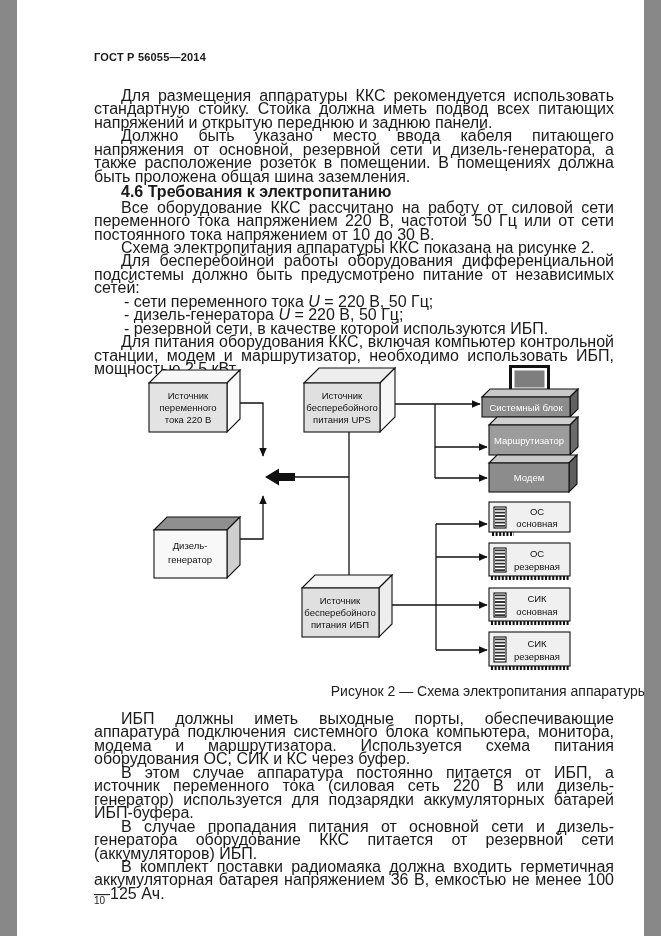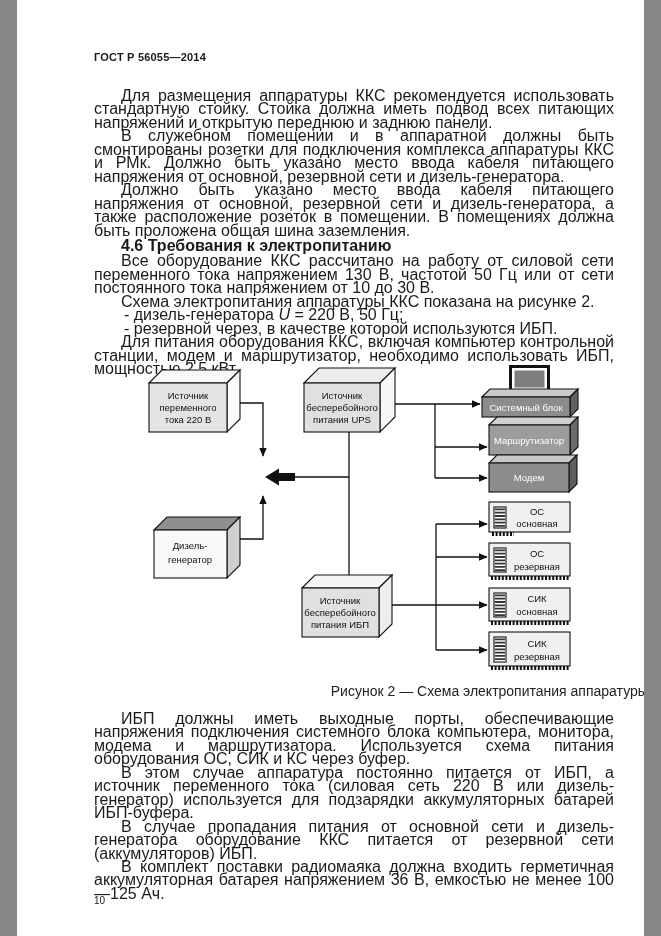--- a/index.html
+++ b/index.html
@@ -26,27 +26,28 @@
 </style>
 </head>
 <body>
 
 <div class="page">
 
   <div class="doc-header">ГОСТ Р 56055—2014</div>
 
   <div class="text-block" id="block-top">
     <p>Для размещения аппаратуры ККС рекомендуется использовать стандартную стойку. Стойка должна иметь подвод всех питающих напряжений и открытую переднюю и заднюю панели.</p>
-    <p>В служебном помещении и в аппаратной должны быть смонтированы розетки для подключения комплекса аппаратуры ККС и РМк. Должно быть указано место ввода кабеля питающего напряжения от основной, резервной сети и дизель-генератора.</p>
     <p>Должно быть указано место ввода кабеля питающего напряжения от основной, резервной сети и дизель-генератора, а также расположение розеток в помещении. В помещениях должна быть проложена общая шина заземления.</p>
     <p class="heading">4.6  Требования к электропитанию</p>
-    <p>Все оборудование ККС рассчитано на работу от силовой сети переменного тока напряжением 130 В, частотой 50 Гц или от сети постоянного тока напряжением от 10 до 30 В.</p>
+    <p>Все оборудование ККС рассчитано на работу от силовой сети переменного тока напряжением 220 В, частотой 50 Гц или от сети постоянного тока напряжением от 10 до 30 В.</p>
     <p>Схема электропитания аппаратуры ККС показана на рисунке 2.</p>
+    <p>Для бесперебойной работы оборудования дифференциальной подсистемы должно быть предусмотрено питание от независимых сетей:</p>
+    <p class="li"><span>- сети переменного тока </span><i>U</i><span> = 220 В, 50 Гц;</span></p>
     <p class="li"><span>- дизель-генератора </span><i>U</i><span> = 220 В, 50 Гц;</span></p>
-    <p class="li">- резервной через, в качестве которой используются ИБП.</p>
+    <p class="li">- резервной сети, в качестве которой используются ИБП.</p>
     <p>Для питания оборудования ККС, включая компьютер контрольной станции, модем и маршрутизатор, необходимо использовать ИБП, мощностью 2,5 кВт.</p>
   </div>
 
   <svg class="diagram" width="661" height="318" viewBox="0 0 661 318">
     <defs>
       <marker id="arr" markerWidth="8" markerHeight="7" refX="6.5" refY="3" orient="auto">
         <path d="M0,0 L7,3 L0,6 Z" fill="#111"></path>
       </marker>
     </defs>
 
@@ -165,21 +166,21 @@
       <line x1="483" y1="278.5" x2="483" y2="301" stroke="#333" stroke-width="10" stroke-dasharray="1.8 1.5"></line>
       <line x1="474" y1="308" x2="553" y2="308" stroke="#111" stroke-width="4" stroke-dasharray="2 1.6"></line>
       <text x="520" y="287" text-anchor="middle">СИК</text>
       <text x="520" y="300" text-anchor="middle">резервная</text>
     </g>
   </svg>
 
   <div class="figure-caption">Рисунок 2 — Схема электропитания аппаратуры ККС</div>
 
   <div class="text-block" id="block-bottom">
-    <p>ИБП должны иметь выходные порты, обеспечивающие напряжения подключения системного блока компьютера, монитора, модема и маршрутизатора. Используется схема питания оборудования ОС, СИК и КС через буфер.</p>
+    <p>ИБП должны иметь выходные порты, обеспечивающие аппаратура подключения системного блока компьютера, монитора, модема и маршрутизатора. Используется схема питания оборудования ОС, СИК и КС через буфер.</p>
     <p>В этом случае аппаратура постоянно питается от ИБП, а источник переменного тока (силовая сеть 220 В или дизель-генератор) используется для подзарядки аккумуляторных батарей ИБП-буфера.</p>
     <p>В случае пропадания питания от основной сети и дизель-генератора оборудование ККС питается от резервной сети (аккумуляторов) ИБП.</p>
     <p>В комплект поставки радиомаяка должна входить герметичная аккумуляторная батарея напряжением 36 В, емкостью не менее 100—125 Ач.</p>
   </div>
 
   <div class="page-number">10</div>
 
 </div>
 
 </body></html>

